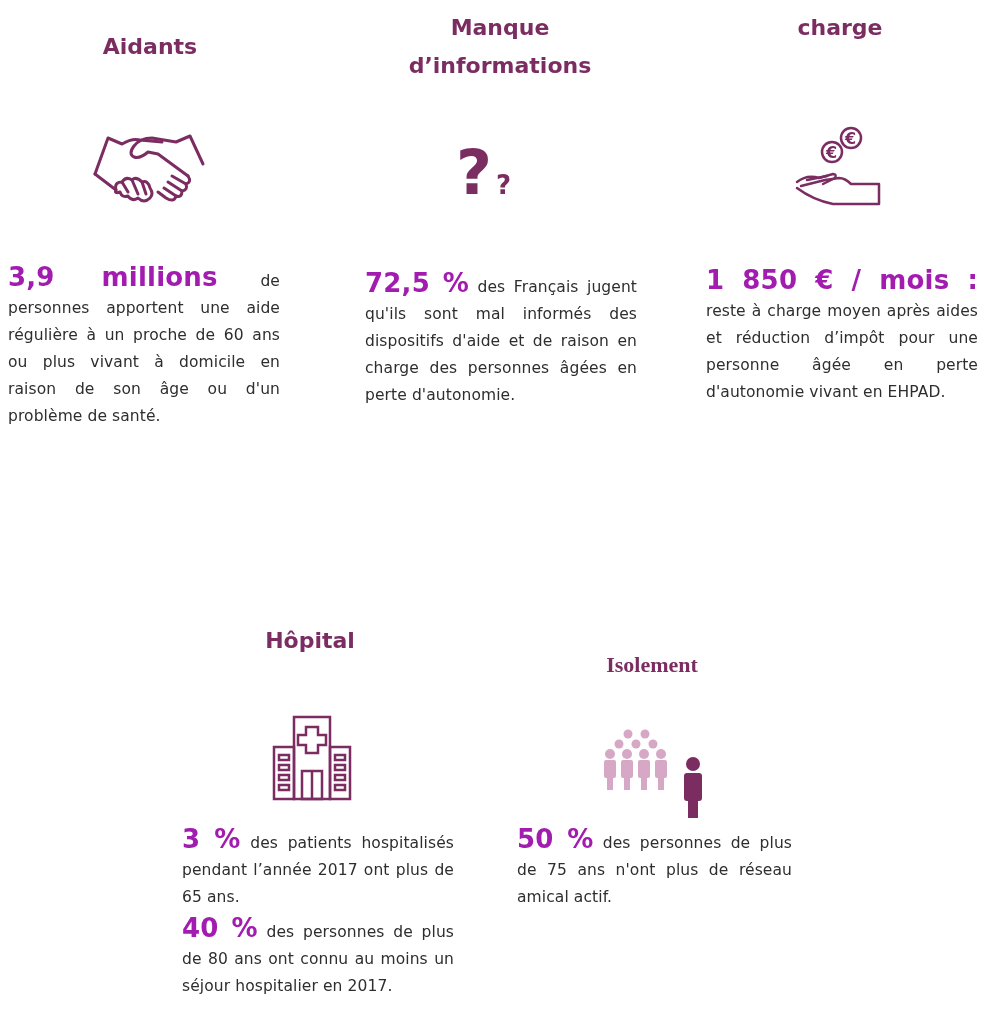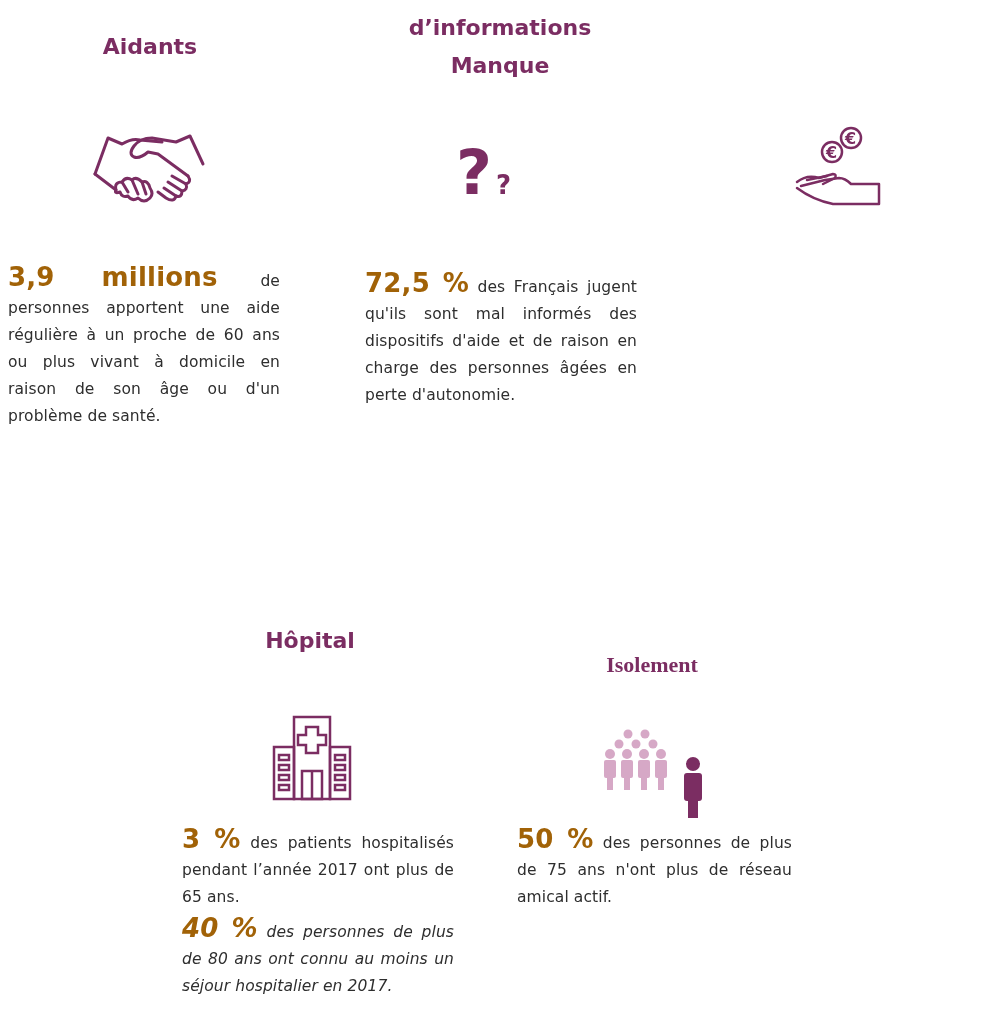--- a/index.html
+++ b/index.html
@@ -13,21 +13,21 @@
       font-family: "DejaVu Sans", sans-serif; font-weight: bold;
       color: #7b2d62; font-size: 22px; line-height: 38px;
     }
     .icon { position: absolute; }
     .text {
       position: absolute; font-size: 15.5px; line-height: 27px;
       text-align: justify; color: #2e2e2e; letter-spacing: 0.1px;
     }
     .text p { margin: 0; }
     .big {
-      font-weight: bold; color: #a16207; font-size: 26px;
+      font-weight: bold; color: #a21caf; font-size: 26px;
       letter-spacing: 0.2px;
     }
     .text .para { text-align: justify; text-align-last: left; }
   </style>
 </head>
 <body>
 
 <div class="title" style="left:60px; top:28px; width:180px;">
   <span>Aidants</span>
 </div>
@@ -44,49 +44,53 @@
     <path d="M30 50 L36 60 M40 48 L46 62 M50 50 L54 62"></path>
   </svg>
 </div>
 <div class="text" style="left:8px; top:264px; width:272px;">
   <p class="para">
     <span class="big">3,9 millions</span><span> de personnes apportent une aide régulière à un proche de 60 ans ou plus vivant à domicile en raison de son âge ou d'un problème de santé.</span>
   </p>
 </div>
 
 <div class="title" style="left:390px; top:9px; width:220px;">
+  <div>Manque</div>
   <div>d’informations</div>
-  <div>Manque</div>
 </div>
 <div class="icon" style="left:456px; top:132px; width:70px; height:70px;">
   <svg width="70" height="70" viewBox="0 0 70 70">
     <text x="0" y="62" font-family="DejaVu Sans, sans-serif" font-weight="bold" font-size="62" fill="#7b2d62">?</text>
     <text x="40" y="62" font-family="DejaVu Sans, sans-serif" font-weight="bold" font-size="26" fill="#7b2d62">?</text>
   </svg>
 </div>
 <div class="text" style="left:365px; top:270px; width:272px;">
   <p class="para">
     <span class="big">72,5 %</span><span> des Français jugent qu'ils sont mal informés des dispositifs d'aide et de raison en charge des personnes âgées en perte d'autonomie.</span>
   </p>
 </div>
 
 <div class="title" style="left:760px; top:9px; width:160px;">
+  <div>charge</div>
 </div>
 <div class="icon" style="left:793px; top:122px; width:92px; height:88px;">
   <svg width="92" height="88" viewBox="0 0 92 88" fill="none" stroke="#7b2d62" stroke-width="2.5" stroke-linecap="round" stroke-linejoin="round">
     <circle cx="58" cy="16" r="10"></circle>
     <circle cx="39" cy="30" r="10"></circle>
     <text x="52" y="22" font-family="DejaVu Sans, sans-serif" font-size="16" fill="#7b2d62" stroke="none" font-weight="bold">€</text>
     <text x="33" y="36" font-family="DejaVu Sans, sans-serif" font-size="16" fill="#7b2d62" stroke="none" font-weight="bold">€</text>
     <path d="M4 60 Q14 52 26 56 L40 52 Q44 52 42 56 L30 62"></path>
     <path d="M8 64 L32 58 L46 56 Q52 56 58 62 L86 62 L86 82 L40 82 Q20 78 4 66"></path>
     <path d="M14 58 L34 54"></path>
   </svg>
 </div>
 <div class="text" style="left:706px; top:264px; width:272px;">
+  <p class="para" style="margin-top:3px;">
+    <span class="big">1 850 € / mois :</span><span> reste à charge moyen après aides et réduction d’impôt pour une personne âgée en perte d'autonomie vivant en EHPAD.</span>
+  </p>
 </div>
 
 <div class="title" style="left:230px; top:622px; width:160px;">
   <span>Hôpital</span>
 </div>
 <div class="icon" style="left:272px; top:715px; width:80px; height:86px;">
   <svg width="80" height="86" viewBox="0 0 80 86" fill="none" stroke="#7b2d62" stroke-width="2.5">
     <rect x="22" y="2" width="36" height="82"></rect>
     <rect x="2" y="32" width="20" height="52"></rect>
     <rect x="58" y="32" width="20" height="52"></rect>
@@ -100,21 +104,21 @@
     <rect x="63" y="40" width="10" height="5"></rect>
       <rect x="63" y="50" width="10" height="5"></rect>
     <rect x="63" y="60" width="10" height="5"></rect>
       <rect x="63" y="70" width="10" height="5"></rect>
   </svg>
 </div>
 <div class="text" style="left:182px; top:826px; width:272px;">
   <p class="para">
     <span class="big">3 %</span><span> des patients hospitalisés pendant l’année 2017 ont plus de 65 ans.</span>
   </p>
-  <p class="para" style="margin-top:4px;font-style:italic;">
+  <p class="para" style="margin-top:4px;">
     <span class="big">40 %</span><span> des personnes de plus de 80 ans ont connu au moins un séjour hospitalier en 2017.</span>
   </p>
 </div>
 
 <div class="title" style="left:572px; top:646px; width:160px;font-family:Liberation Serif, serif;">
   <span>Isolement</span>
 </div>
 <div class="icon" style="left:602px; top:728px; width:118px; height:92px;">
   <svg width="118" height="92" viewBox="0 0 118 92">
     <g fill="#d6a8c6">

